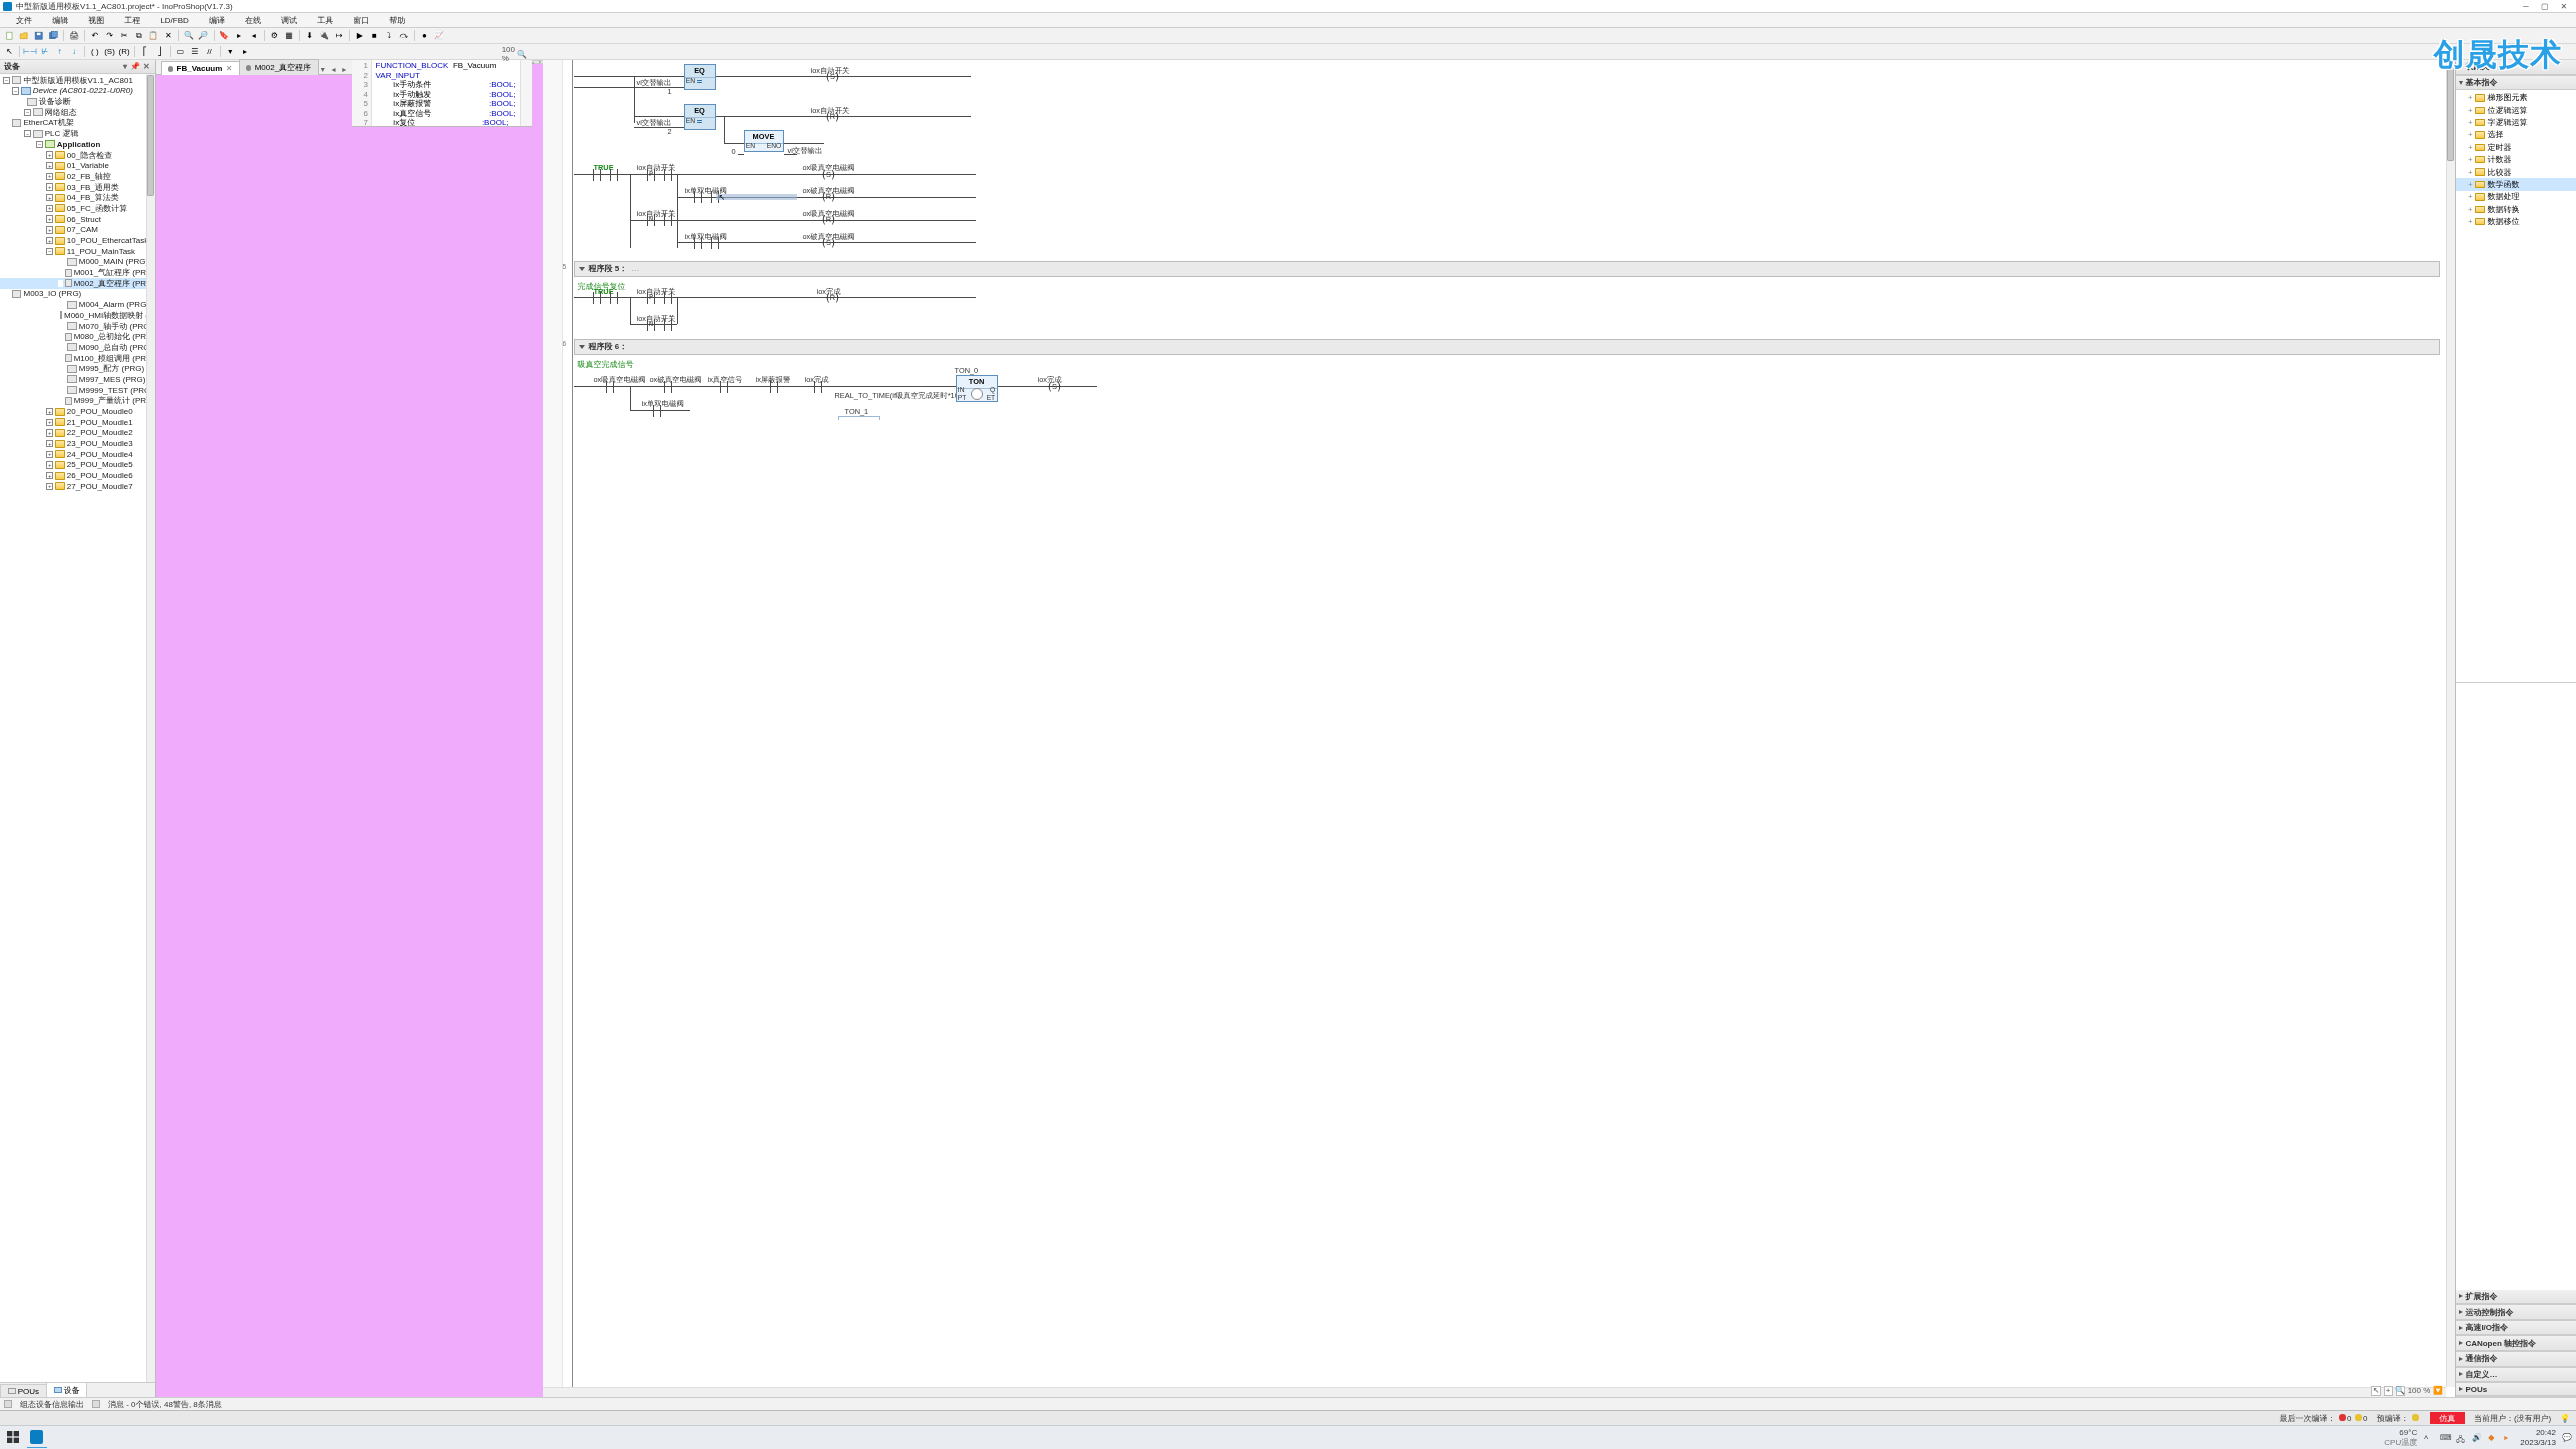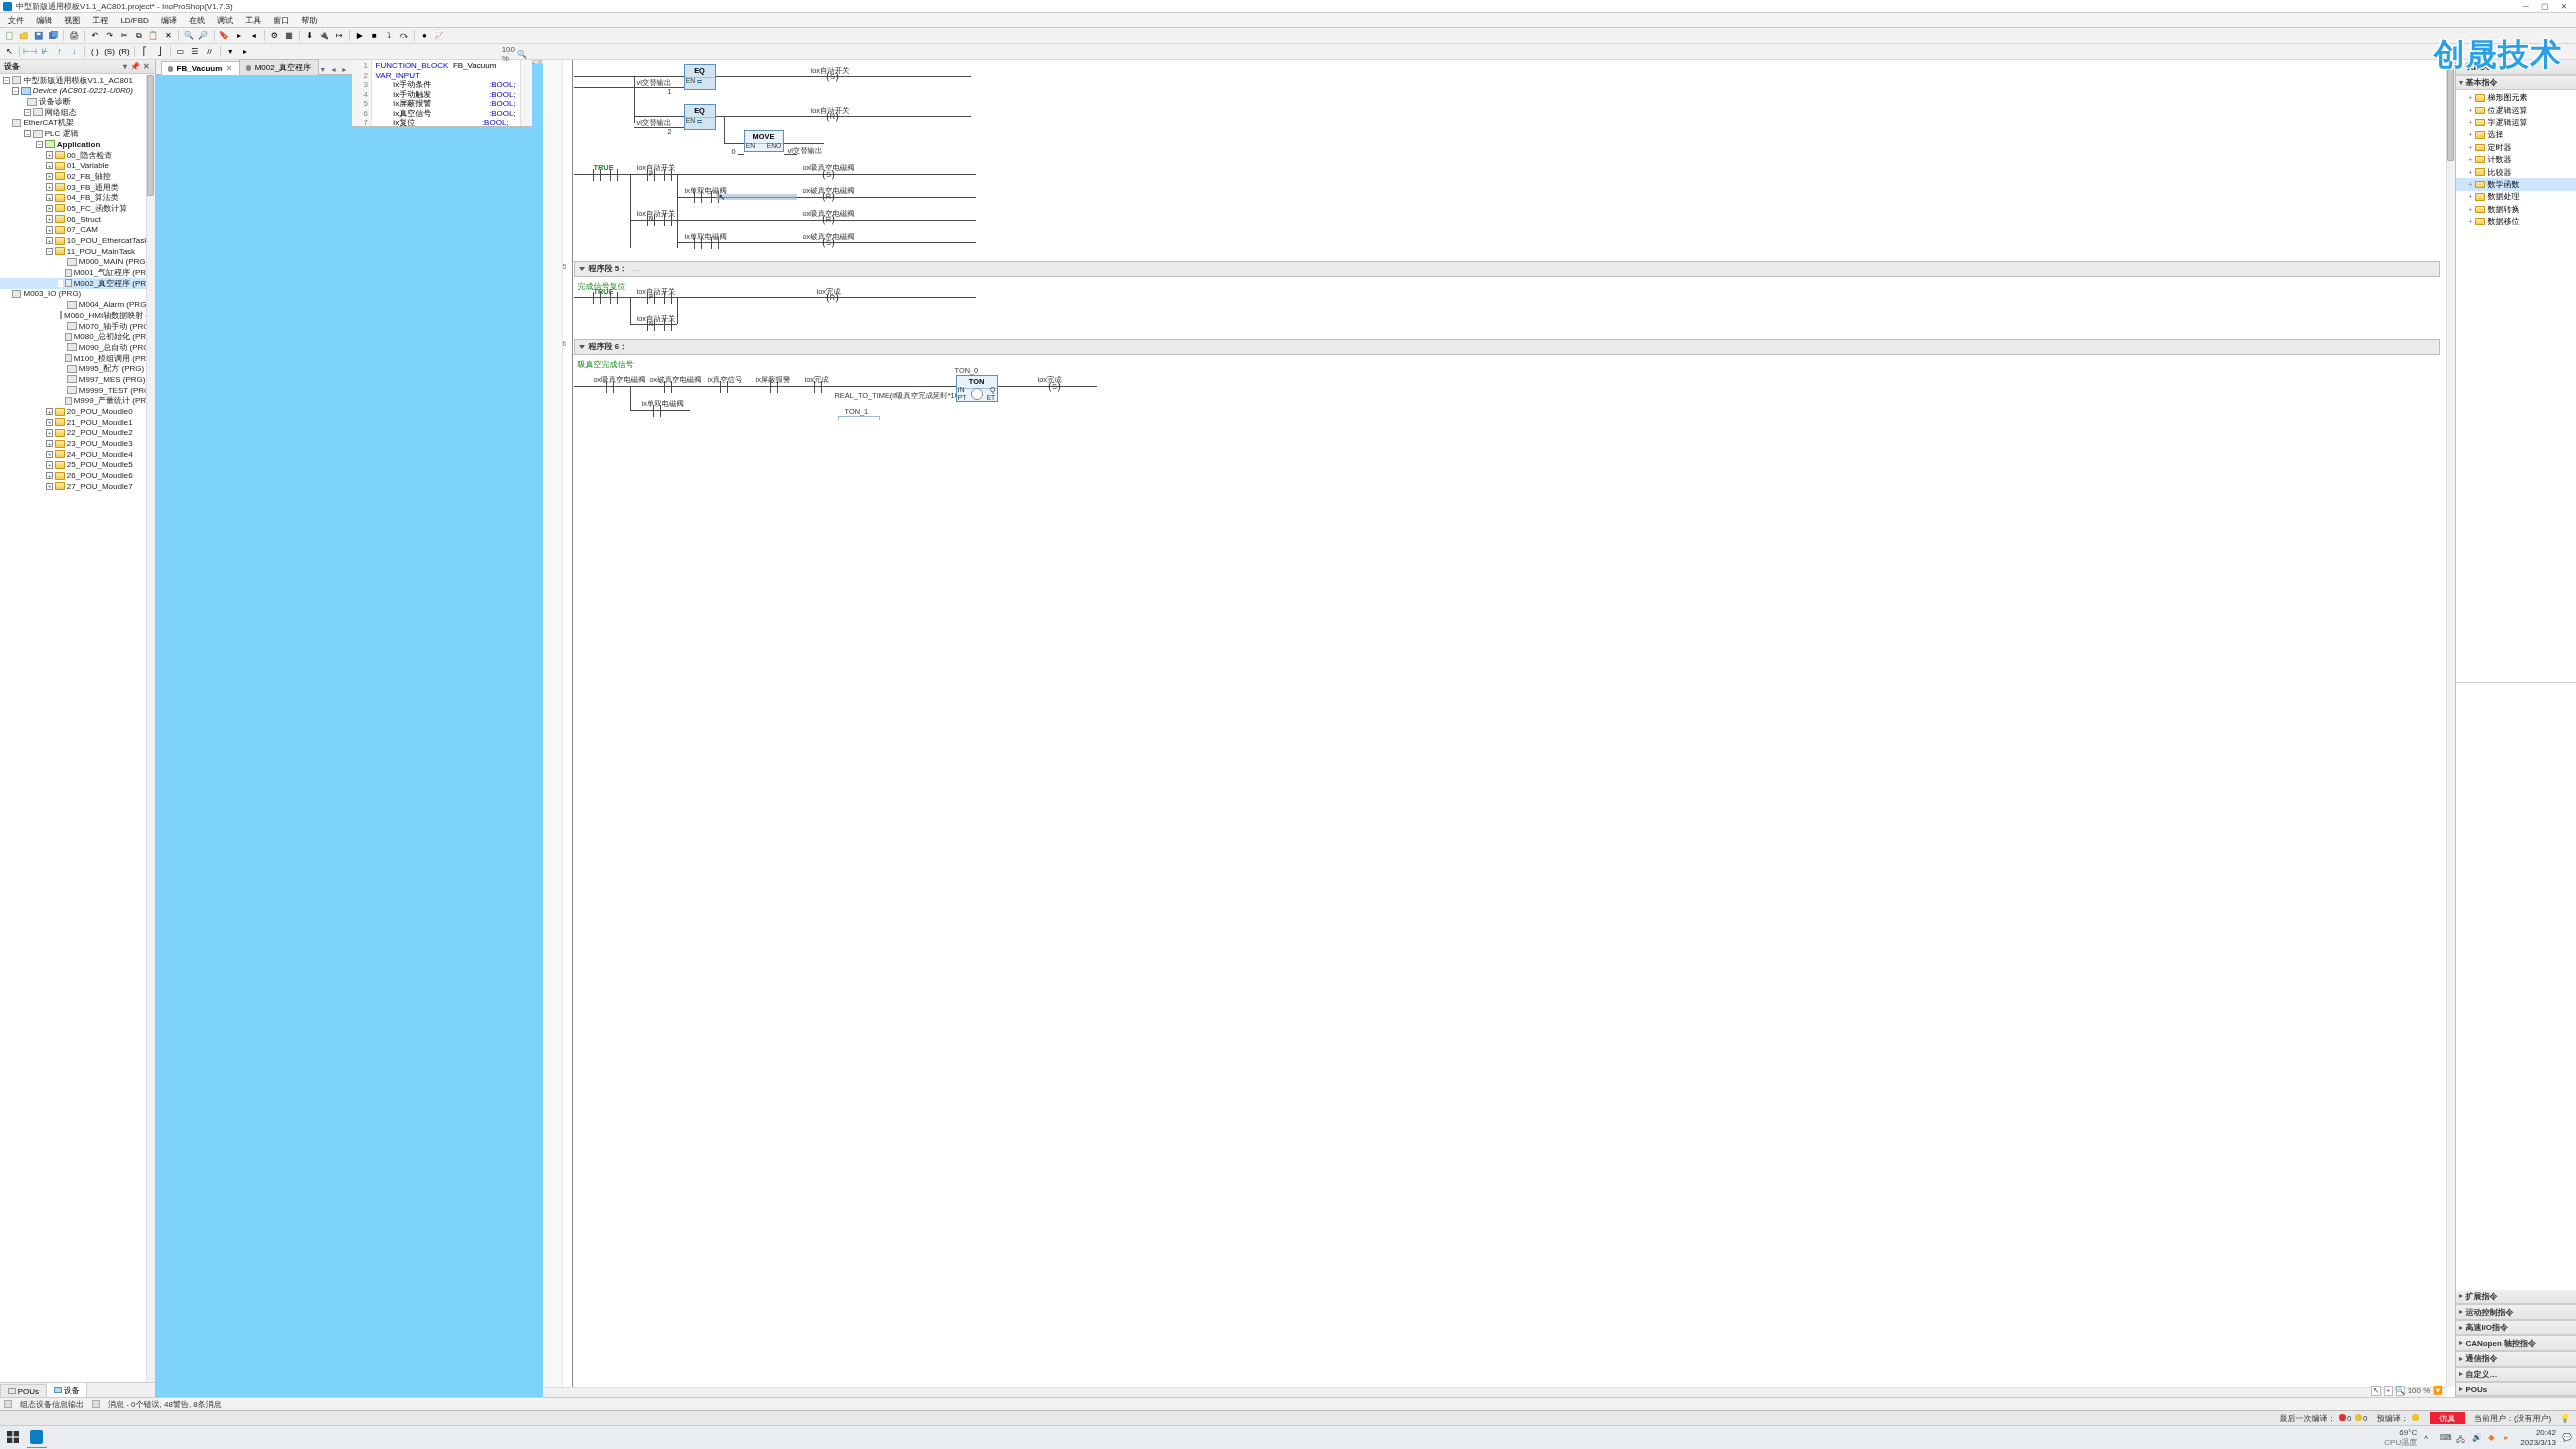--- a/index.html
+++ b/index.html
@@ -1,28 +1,28 @@
 <!DOCTYPE html>
 <html><head>
 <meta charset="utf-8">
 <style>
 * { margin: 0; padding: 0; box-sizing: border-box; font-family: "Microsoft YaHei", SimSun, Arial, sans-serif; font-size: 8px; }
 html, body { width: 100%; height: 100%; overflow: hidden; background: #f0f0f0; }
 
-.window { width: 100%; height: 100%; display: flex; flex-direction: column; background: #7dd3fc; }
+.window { width: 100%; height: 100%; display: flex; flex-direction: column; background: #f0abfc; }
 
 
 .titlebar { height: 13.4px; background: #fff; border-bottom: 0.7px solid #d0d0d0; display: flex; align-items: center; padding: 0 2.7px; }
 .titlebar .app-icon { width: 9.4px; height: 9.4px; background: #0a7ec2; border-radius: 1.3px; margin-right: 4px; }
 .titlebar .title-text { flex: 1; color: #333; }
 .titlebar .win-btn { width: 19px; height: 12px; display: flex; align-items: center; justify-content: center; color: #555; }
 
 
 .menubar { height: 14.8px; background: #f5f5f5; border-bottom: 0.7px solid #ccc; display: flex; align-items: center; padding: 0 2.7px; gap: 1.3px; }
-.menubar .menu-item { padding: 1.3px 5.4px; color: #222; }
+.menubar .menu-item { padding: 1.3px 5.4px; color: #222; margin-left: 8px; }
 
 
 .toolbar { height: 16px; background: #f2f2f2; border-bottom: 0.7px solid #d8d8d8; display: flex; align-items: center; padding: 0 2.7px; gap: 1.3px; }
 .toolbar .tbtn { width: 13.4px; height: 13.4px; display: flex; align-items: center; justify-content: center; border: 0.7px solid transparent; border-radius: 1.3px; }
 .toolbar .sep { width: 0.7px; height: 10.7px; background: #ccc; margin: 0 2px; }
 
 
 .body { flex: 1; display: flex; min-height: 0; }
 
 

